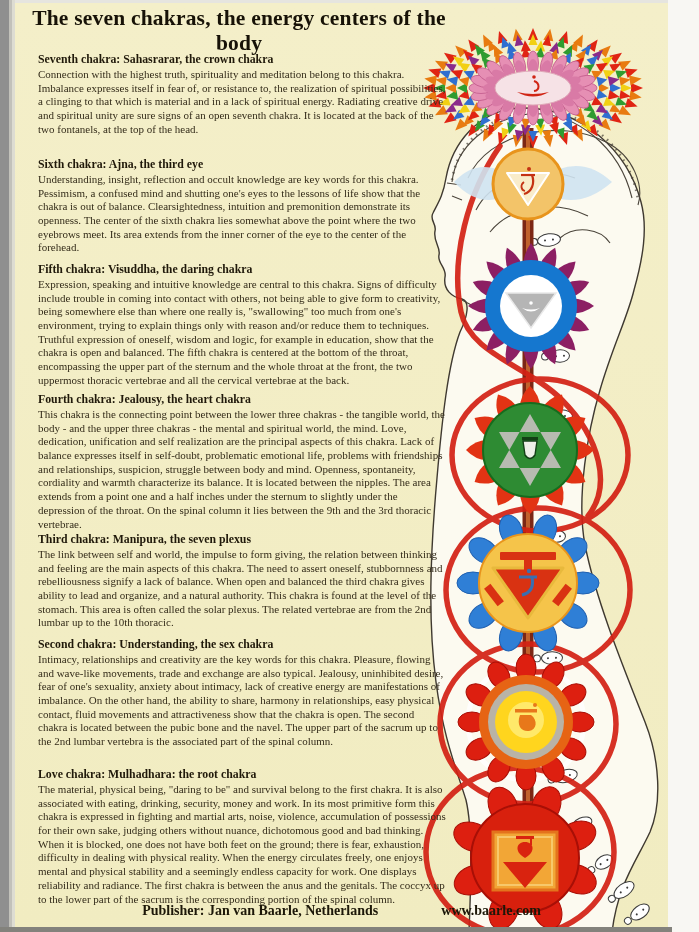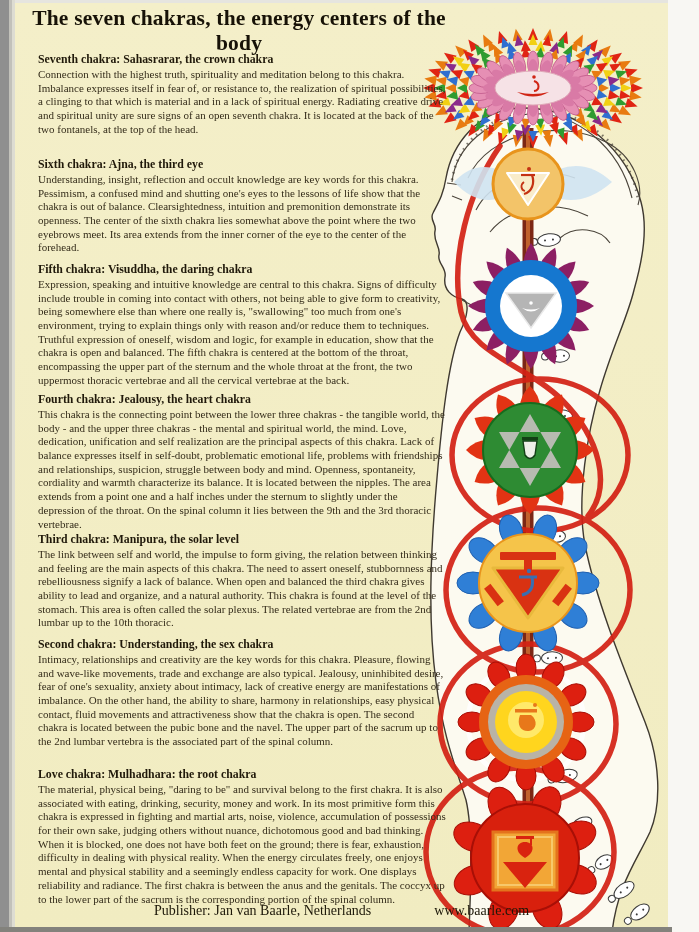--- a/index.html
+++ b/index.html
@@ -14,21 +14,21 @@
     background:linear-gradient(180deg,#f4efc9,#f1ecc1)}
   #art{position:absolute;left:0;top:0;width:699px;height:932px;pointer-events:none}
   .textcol{position:absolute;left:0;top:0;width:699px;height:932px}
   .title{position:absolute;left:30px;top:6px;width:418px;text-align:center;
     font-size:21.5px;font-weight:bold;line-height:1.18;color:#171207;letter-spacing:.2px}
   section{position:absolute;left:38px;width:408px;color:#2b2414}
   section h2{font-size:11.8px;font-weight:bold;color:#20190a;margin-bottom:1px}
   section p{font-size:11px;line-height:1.245;color:#342c1a}
   .s7{top:52px}.s6{top:157px}.s5{top:262px}.s4{top:392px}.s3{top:532px}.s2{top:637px}.s1{top:767px}
   .footer{position:absolute;left:15px;top:903px;width:653px;display:flex;
-    justify-content:center;gap:63px;font-size:14px;font-weight:normal;color:#1c1708}
+    justify-content:center;gap:63px;font-size:14px;font-weight:bold;color:#1c1708}
 </style>
 </head>
 <body>
 
 <div class="edge-top"></div>
 <div class="edge-left"></div>
 <div class="edge-right"></div>
 <div class="poster"></div>
 
 <svg id="art" viewBox="0 0 699 932" aria-hidden="true">
@@ -473,21 +473,21 @@
   </section>
   <section class="s5">
     <h2>Fifth chakra: Visuddha, the daring chakra</h2>
     <p>Expression, speaking and intuitive knowledge are central to this chakra. Signs of difficulty include trouble in coming into contact with others, not being able to give form to creativity, being somewhere else than where one really is, "swallowing" too much from one's environment, trying to explain things only with reason and/or reduce them to techniques. Truthful expression of oneself, wisdom and logic, for example in education, show that the chakra is open and balanced. The fifth chakra is centered at the bottom of the throat, encompassing the upper part of the sternum and the whole throat at the front, the two uppermost thoracic vertebrae and all the cervical vertebrae at the back.</p>
   </section>
   <section class="s4">
     <h2>Fourth chakra: Jealousy, the heart chakra</h2>
     <p>This chakra is the connecting point between the lower three chakras - the tangible world, the body - and the upper three chakras - the mental and spiritual world, the mind. Love, dedication, unification and self realization are the principal aspects of this chakra. Lack of balance expresses itself in self-doubt, problematic emotional life, problems with friendships and relationships, suspicion, struggle between body and mind. Openness, spontaneity, cordiality and warmth characterize its balance. It is located between the nipples. The area extends from a point one and a half inches under the sternum to slightly under the depression of the throat. On the spinal column it lies between the 9th and the 3rd thoracic vertebrae.</p>
   </section>
   <section class="s3">
-    <h2>Third chakra: Manipura, the solar level</h2>
+    <h2>Third chakra: Manipura, the seven plexus</h2>
     <p>The link between self and world, the impulse to form giving, the relation between thinking and feeling are the main aspects of this chakra. The need to assert oneself, stubbornness and rebelliousness signify a lack of balance. When open and balanced the third chakra gives ability to lead and organize, and a natural authority. This chakra is found at the level of the stomach. This area is often called the solar plexus. The related vertebrae are from the 2nd lumbar up to the 10th thoracic.</p>
   </section>
   <section class="s2">
     <h2>Second chakra: Understanding, the sex chakra</h2>
     <p>Intimacy, relationships and creativity are the key words for this chakra. Pleasure, flowing and wave-like movements, trade and exchange are also typical. Jealousy, uninhibited desire, fear of one's sexuality, anxiety about intimacy, lack of creative energy are manifestations of imbalance. On the other hand, the ability to share, harmony in relationships, easy physical contact, fluid movements and attractiveness show that the chakra is open. The second chakra is located between the pubic bone and the navel. The upper part of the sacrum up to the 2nd lumbar vertebra is the associated part of the spinal column.</p>
   </section>
   <section class="s1">
     <h2>Love chakra: Mulhadhara: the root chakra</h2>
     <p>The material,  physical being, "daring to be" and survival belong to the first chakra. It is also associated with eating, drinking, security, money and work. In its most primitive form this chakra is expressed in fighting and martial arts, noise, violence, accumulation of possessions for their own sake, judging others without nuance, dichotomous good and bad thinking. When it is blocked, one does not have both feet on the ground; there is fear, exhaustion, difficulty in dealing with physical reality. When the energy circulates freely, one enjoys mental and physical stability and a seemingly endless capacity for work. One displays reliability and radiance. The first chakra is between the anus and the genitals. The coccyx up to the lower part of the sacrum is the corresponding portion of the spinal column.</p>
   </section>

